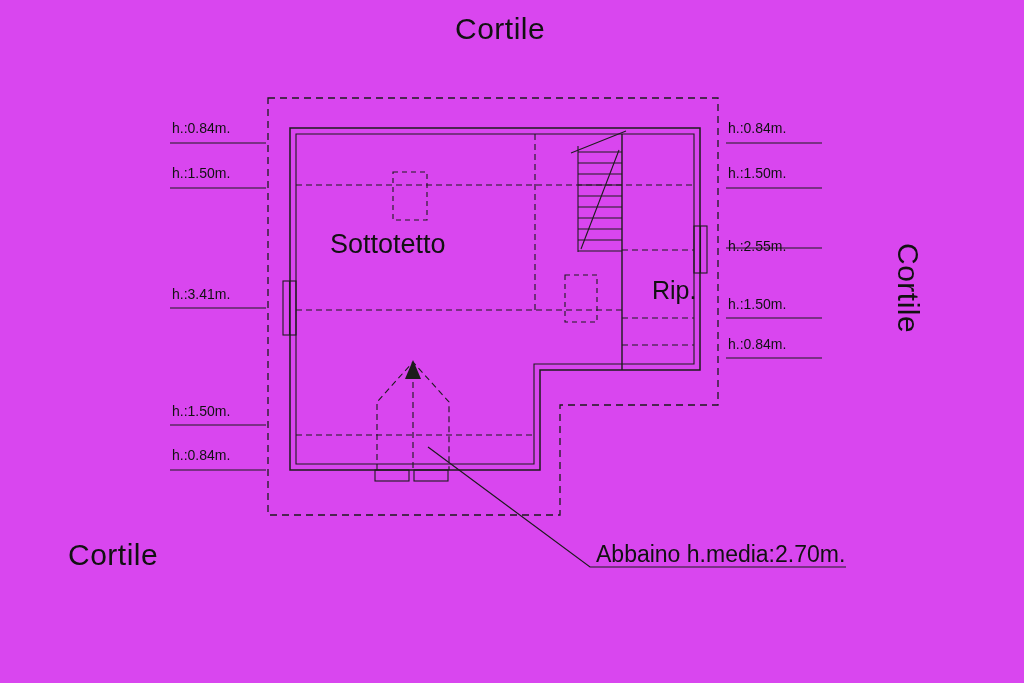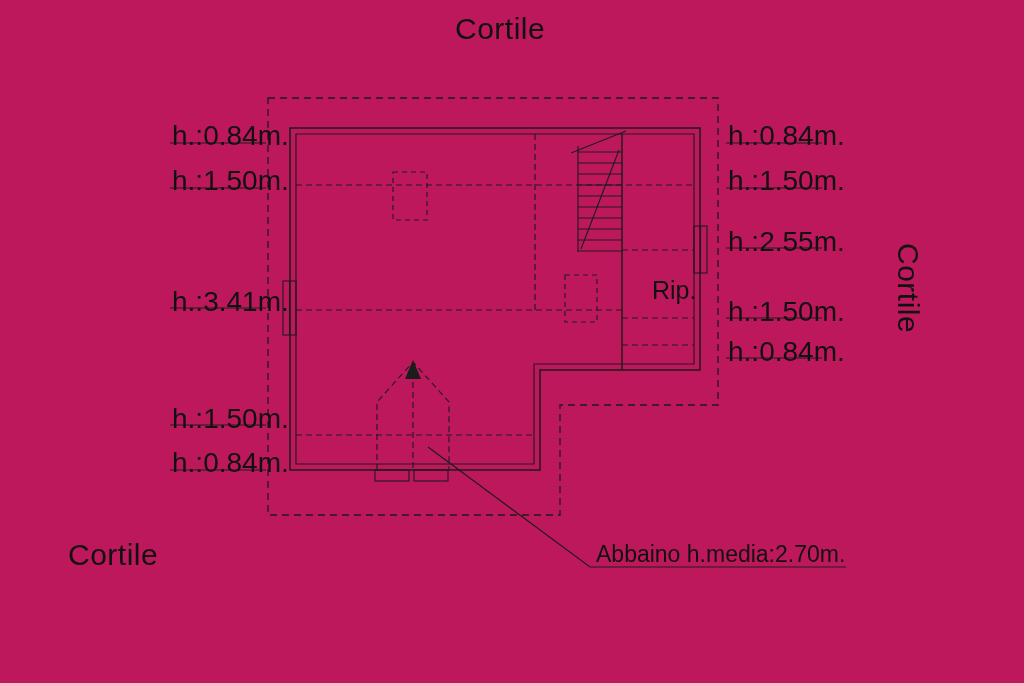--- a/index.html
+++ b/index.html
@@ -1,28 +1,28 @@
 <!DOCTYPE html>
 <html><head>
 <meta charset="utf-8">
 <style>
   html,body{margin:0;padding:0;background:#fff;}
   #stage{
     position:relative;
     width:1024px;height:683px;
-    background:#be185d;
+    background:#d946ef;
     font-family:"Liberation Sans", sans-serif;
     color:#111;
     overflow:hidden;
   }
   #stage svg{position:absolute;left:0;top:0;}
   .txt{position:absolute;white-space:nowrap;color:#111;}
   .cortile{font-size:30px;letter-spacing:0.5px;}
   .cortile-vert{writing-mode:vertical-rl;}
-  .hlabel{font-size:28px;}
+  .hlabel{font-size:14px;}
   .room-main{font-size:27px;line-height:33px;}
   .room-rip{font-size:25px;margin-left:18px;}
   .abbaino{font-size:23px;}
 </style>
 </head>
 <body>
 
 <div id="stage">
 
   <svg width="1024" height="683" viewBox="0 0 1024 683">
@@ -112,23 +112,24 @@
   <div class="txt cortile" style="left:68px;top:538px;">Cortile</div>
 
   <div class="txt hlabel" style="left:172px;top:120px;">h.:0.84m.</div>
   <div class="txt hlabel" style="left:172px;top:165px;">h.:1.50m.</div>
   <div class="txt hlabel" style="left:172px;top:286px;">h.:3.41m.</div>
   <div class="txt hlabel" style="left:172px;top:403px;">h.:1.50m.</div>
   <div class="txt hlabel" style="left:172px;top:447px;">h.:0.84m.</div>
 
   <div class="txt hlabel" style="left:728px;top:120px;">h.:0.84m.</div>
   <div class="txt hlabel" style="left:728px;top:165px;">h.:1.50m.</div>
-  <div class="txt hlabel" style="left:728px;top:226px;">h.:2.55m.</div>
+  <div class="txt hlabel" style="left:728px;top:238px;">h.:2.55m.</div>
   <div class="txt hlabel" style="left:728px;top:296px;">h.:1.50m.</div>
   <div class="txt hlabel" style="left:728px;top:336px;">h.:0.84m.</div>
 
   <div class="txt room-main" style="left:330px;top:228px;">
+    <div>Sottotetto</div>
   </div>
   <div class="txt room-rip" style="left:634px;top:276px;">Rip.</div>
 
   <div class="txt abbaino" style="left:596px;top:541px;text-align:right;">Abbaino h.media:2.70m.</div>
 
 </div>
 
 </body></html>

